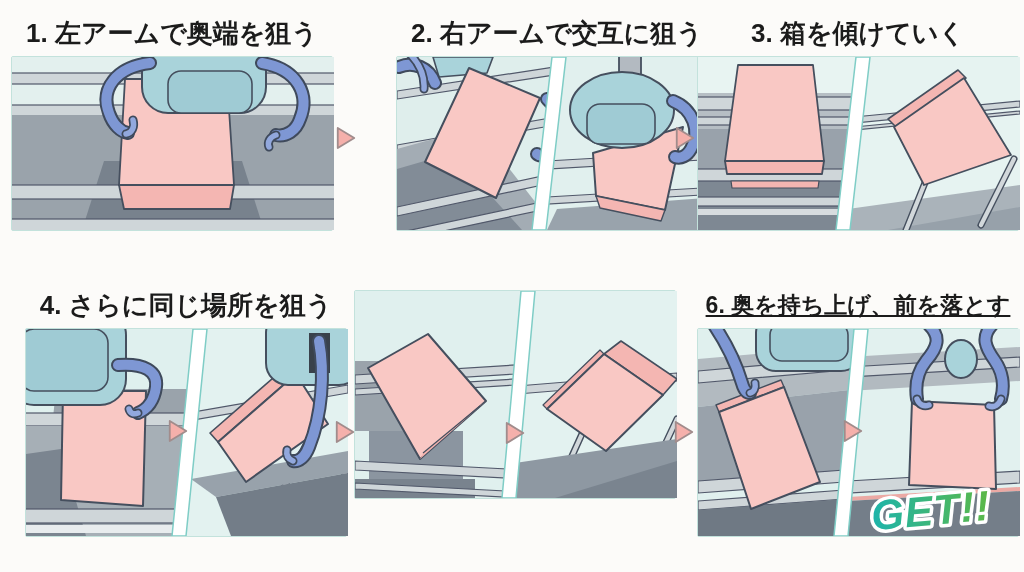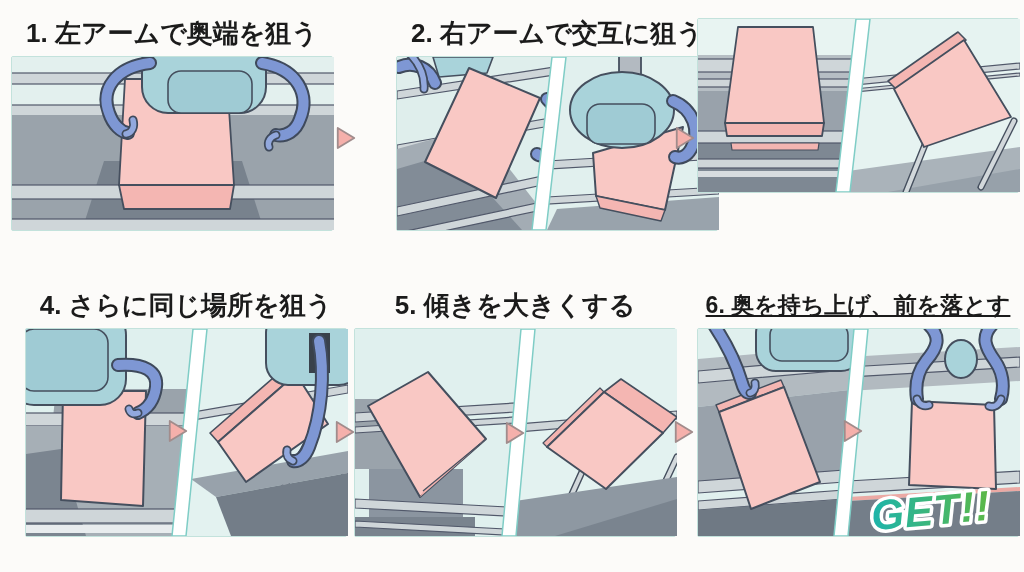--- a/index.html
+++ b/index.html
@@ -121,20 +121,21 @@
             <path class="ao" d="M276,44 C296,52 304,74 294,92 C290,99 284,102 278,100"></path>
             <path class="ai" d="M276,44 C296,52 304,74 294,92 C290,99 284,102 278,100"></path>
           </g>
         </g>
         <polygon class="divider" points="155,0 169,0 149,173 135,173"></polygon>
       </svg>
     </div>
   </section>
 
   <section class="step" style="left:697px;top:14px;">
+    <h2>3. 箱を傾けていく</h2>
     <div class="panel">
       <svg width="322" height="173" viewBox="0 0 322 173">
         <defs>
           <clipPath id="p3L">
               <polygon points="0,0 164,0 146,173 0,173"></polygon>
             </clipPath>
           <clipPath id="p3R">
               <polygon points="166,0 322,0 322,173 144,173"></polygon>
             </clipPath>
         </defs>
@@ -233,21 +234,20 @@
             <path class="ao2" d="M267,132 C262,130 260,126 261,121"></path>
             <path class="ai2" d="M267,132 C262,130 260,126 261,121"></path>
           </g>
         </g>
         <polygon class="divider" points="167,0 181,0 160,207 146,207"></polygon>
       </svg>
     </div>
   </section>
 
   <section class="step" style="left:354px;top:286px;">
-    <h2>5. 傾きを大きくする</h2>
     <div class="panel">
       <svg width="322" height="207" viewBox="0 0 322 207">
         <defs>
           <clipPath id="p5L">
               <polygon points="0,0 170,0 152,207 0,207"></polygon>
             </clipPath>
           <clipPath id="p5R">
               <polygon points="174,0 322,0 322,207 156,207"></polygon>
             </clipPath>
         </defs>

